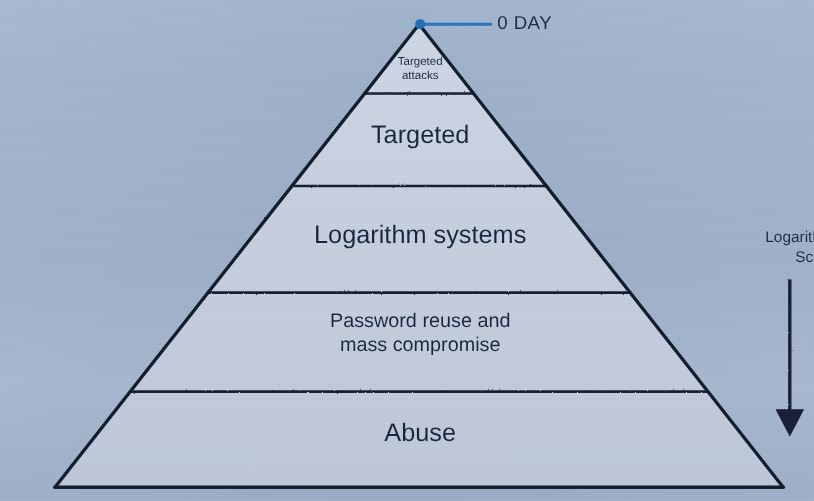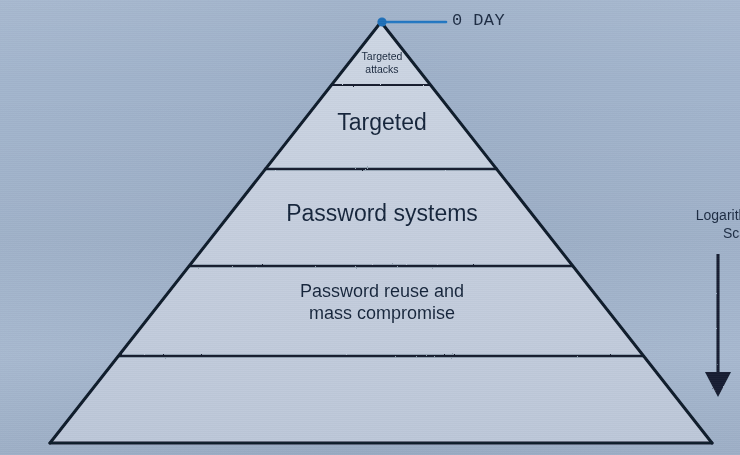--- a/index.html
+++ b/index.html
@@ -91,21 +91,20 @@
     font-size: 23px;
   }
   #label-zeroday {
     position: absolute;
     left: 452px;
     top: 11px;
     font-size: 17px;
     color: #1c2b42;
     letter-spacing: 0.4px;
     z-index: 14;
-    font-family: Liberation Mono, monospace;
   }
   #label-log {
     position: absolute;
     left: 672px;
     top: 207px;
     width: 86px;
     font-size: 14px;
     color: #1c2b42;
     text-align: right;
     line-height: 1.25;
@@ -162,24 +161,25 @@
       <line x1="718" y1="254" x2="718" y2="378" stroke="#141e30" stroke-width="3.1" stroke-linecap="butt"></line>
       <polygon points="705,372 731,372 718,397" fill="#141e30"></polygon>
     </g>
   </svg>
 
   <div class="tier-label" id="label-targeted">Targeted
 attacks</div>
 
   <div class="tier-label" id="label-phishing">Targeted</div>
 
-  <div class="tier-label" id="label-unpatched">Password systems</div>
+  <div class="tier-label" id="label-unpatched">Logarithm systems</div>
 
   <div class="tier-label" id="label-password">Password reuse and
 mass compromise</div>
 
+  <div class="tier-label" id="label-abuse">Abuse</div>
 
   <div id="label-zeroday">0 DAY</div>
 
   <div id="label-log">Logarithm
 Scale</div>
 
 </div>
 
 </body></html>

